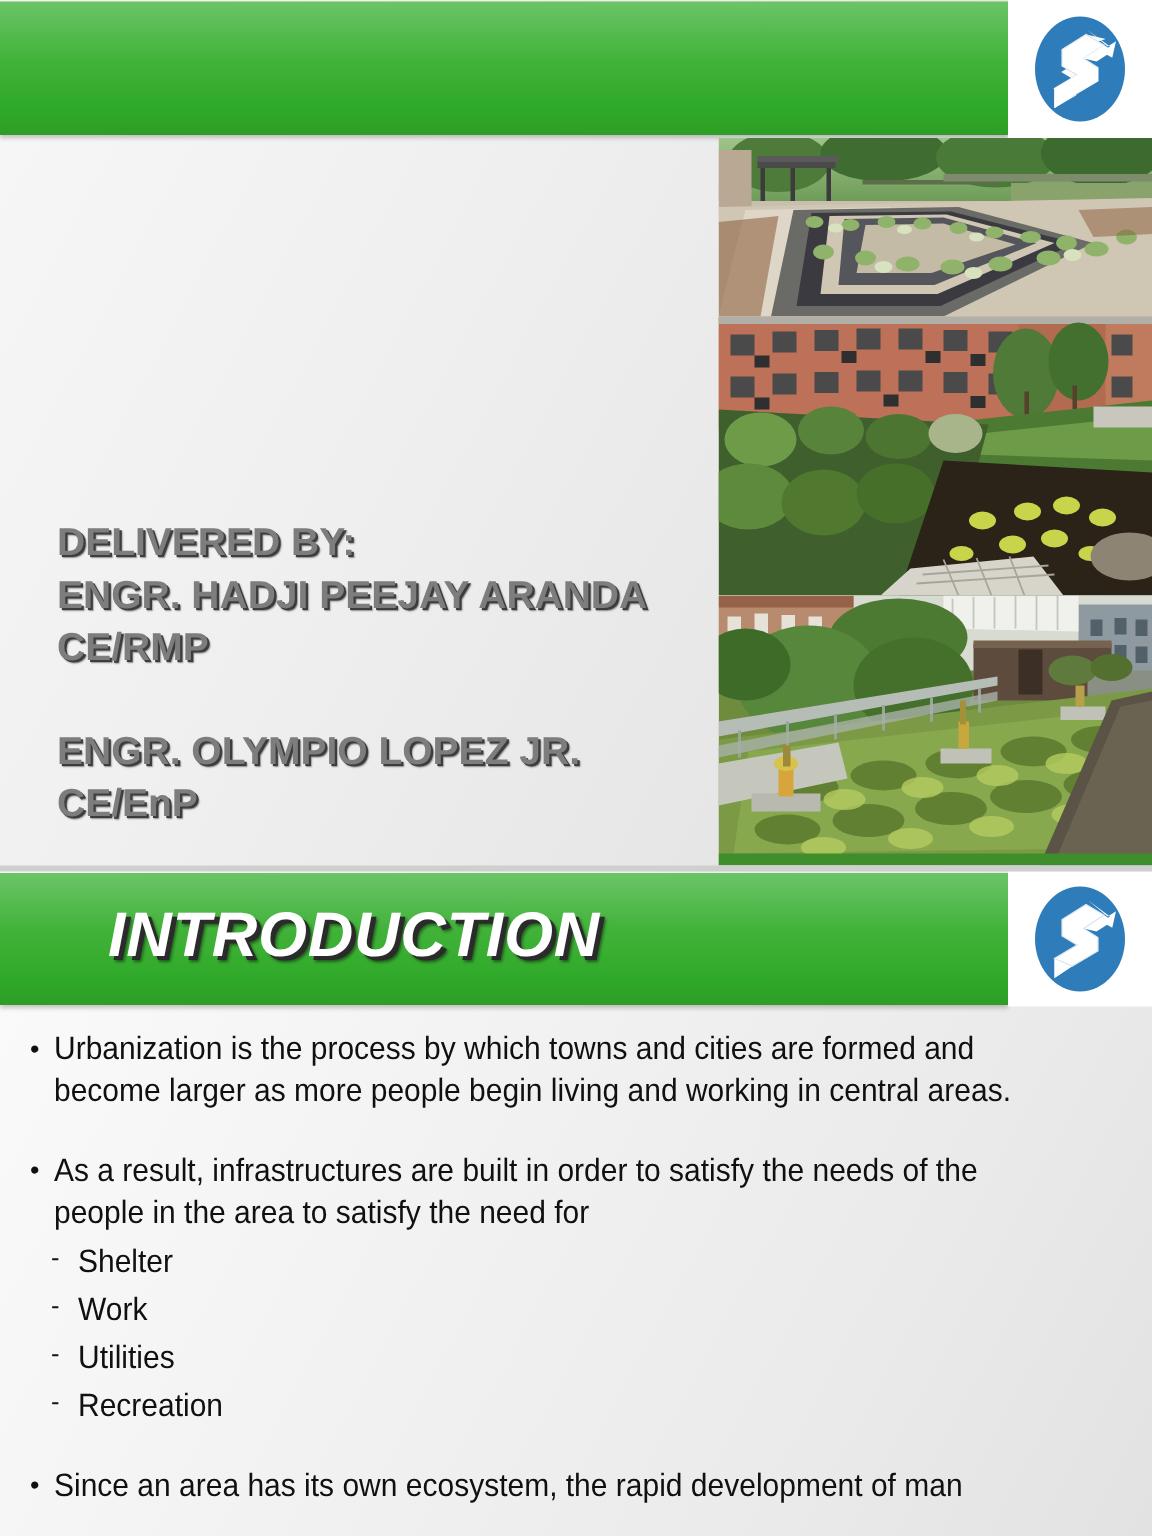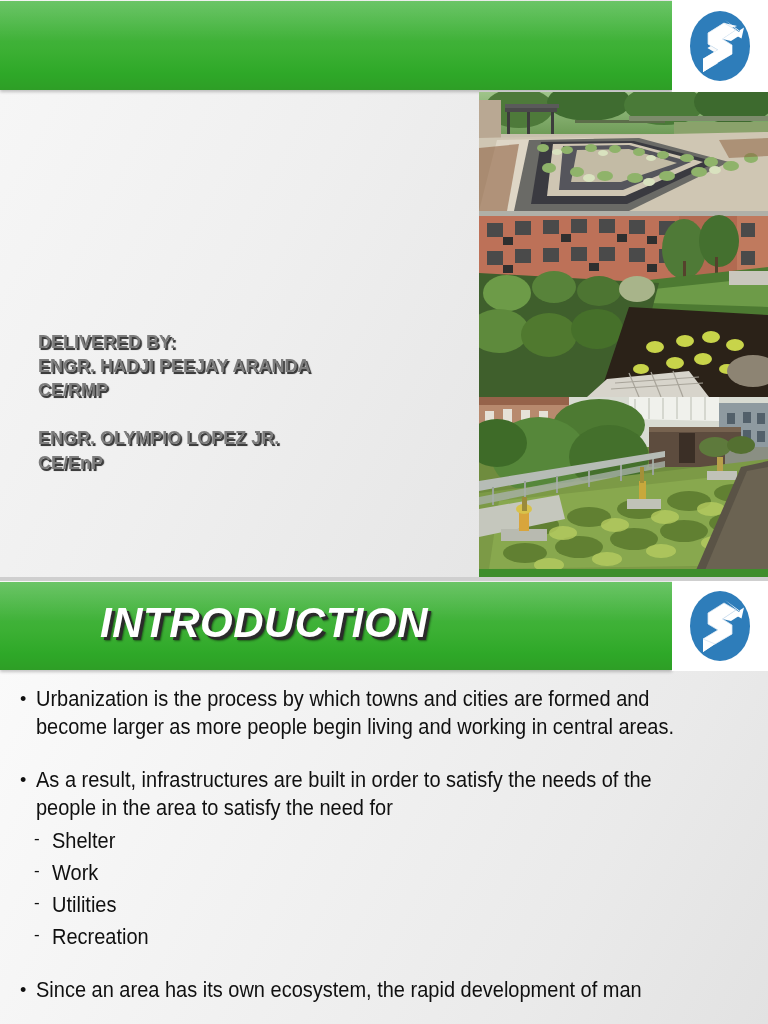--- a/index.html
+++ b/index.html
@@ -68,23 +68,23 @@
     font-size: 43px;
     font-weight: bold;
     line-height: 1.03;
     letter-spacing: -0.5px;
     color: #808080;
     text-shadow: 2px 2px 0px #3a3a3a, 3px 3px 1px rgba(20,20,20,0.5);
     white-space: pre-line;
   }
   .s1-sub {
     position: absolute;
-    left: 38px; top: 330px;
+    left: 38px; top: 344px;
     width: 430px;
-    font-size: 18px;
+    font-size: 26px;
     font-weight: bold;
     line-height: 1.34;
     color: #7d7d7d;
     text-shadow: 1.5px 1.5px 0px #3d3d3d, 2px 2px 1px rgba(20,20,20,0.45);
     white-space: pre-line;
   }
 
   .s1-photos {
     position: absolute;
     left: 479px; top: 92px;
@@ -133,21 +133,20 @@
   }
   .s2-heading {
     position: absolute;
     left: 72px; top: 18px;
     font-size: 42px;
     font-weight: bold;
     font-style: italic;
     letter-spacing: 0.5px;
     color: #ffffff;
     text-shadow: 3px 3px 0px #2b2b2b, 4px 4px 2px rgba(0,0,0,0.45);
-    margin-left: 28px;
   }
 
   .s2-body {
     position: absolute;
     left: 0; top: 105px;
     width: 768px;
     padding: 0 18px 0 20px;
     box-sizing: border-box;
     color: #101010;
   }

